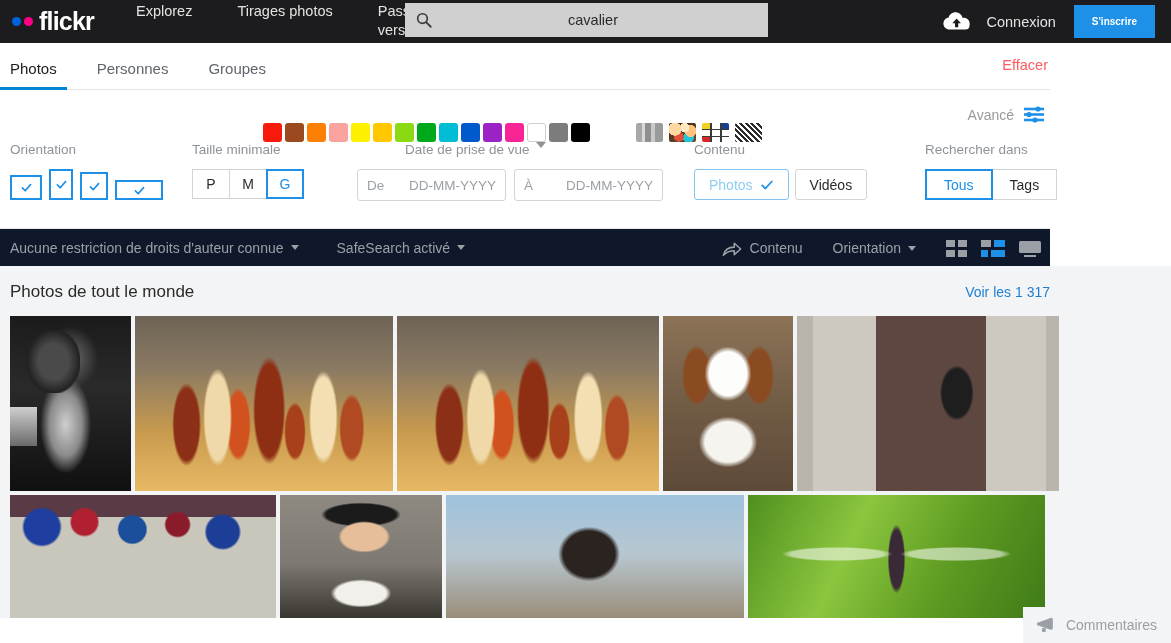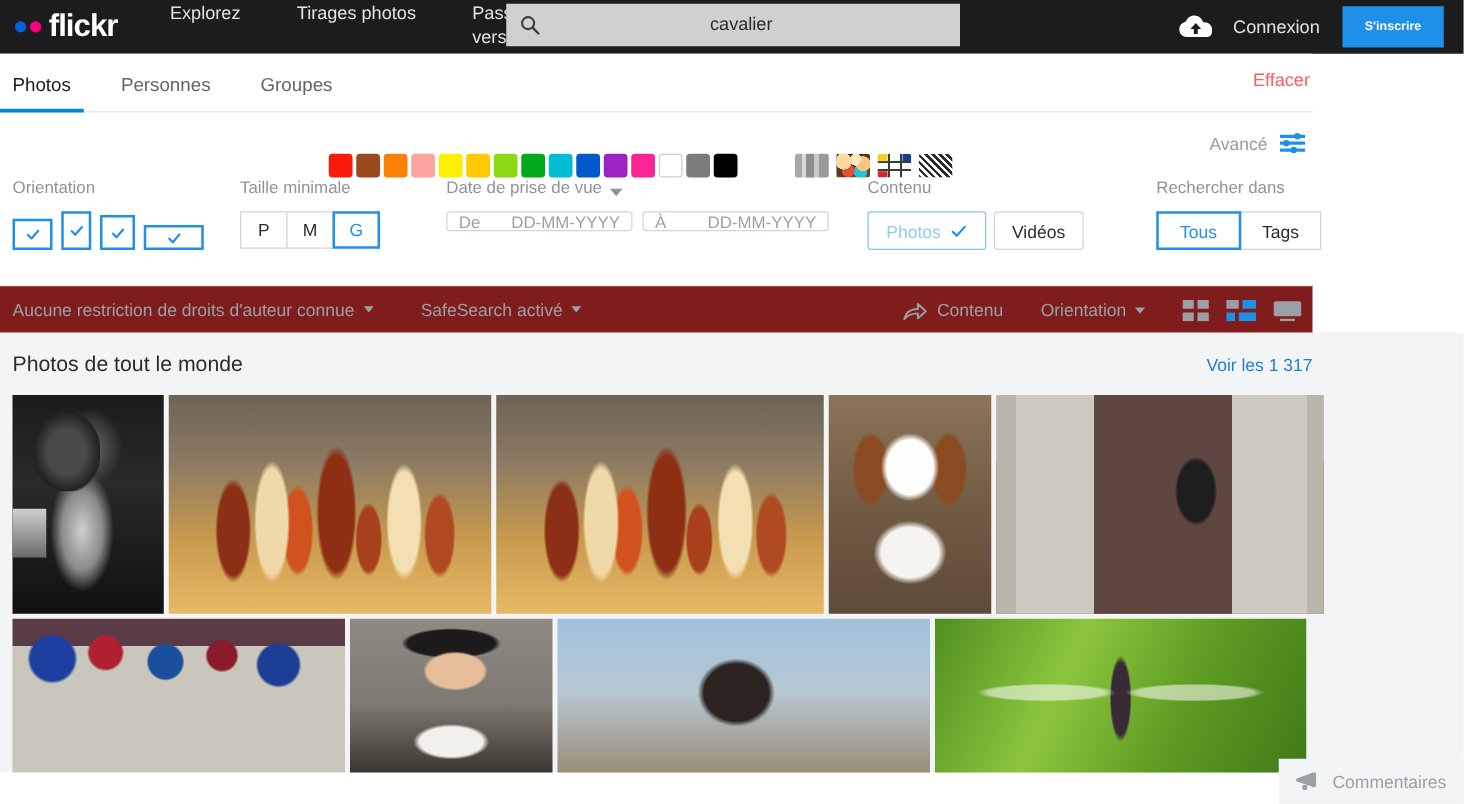--- a/index.html
+++ b/index.html
@@ -186,26 +186,26 @@
     display: flex; align-items: center; justify-content: center;
     font-size: 14px; color: #2b2b2b; cursor: pointer;
     background: #fff;
     margin-left: -1px;
   }
   .size-btn:first-child { margin-left: 0; }
   .size-btn.active {
     border: 2px solid #1e90e8; color: #1e90e8; z-index: 2;
   }
 
-  .date-head { display: flex; align-items: flex-end; gap: 6px; margin-bottom: 12px; cursor: pointer; }
+  .date-head { display: flex; align-items: flex-start; gap: 6px; margin-bottom: 12px; cursor: pointer; margin-left: 48px; }
   .date-head .flabel { margin-bottom: 0; }
   .caret { width: 0; height: 0; border-left: 5px solid transparent; border-right: 5px solid transparent; border-top: 6px solid #8e939a; }
   .date-inputs { display: flex; gap: 8px; }
   .date-field {
-    width: 149px; height: 16px;
+    width: 149px; height: 32px;
     border: 1px solid #d4d4d4; border-radius: 3px;
     display: flex; align-items: center; justify-content: space-between;
     padding: 0 9px; background: #fff;
   }
   .date-field span { font-size: 13.5px; color: #9ba0a6; }
 
   .content-group { display: flex; }
   .cbtn {
     height: 31px; padding: 0 14px;
     display: flex; align-items: center; gap: 7px;
@@ -222,21 +222,21 @@
     display: flex; align-items: center;
     border: 1px solid #d4d4d4;
     font-size: 14px; color: #2b2b2b; background: #fff; cursor: pointer;
     margin-left: -1px;
   }
   .sbtn:first-child { margin-left: 0; }
   .sbtn.active { border: 2px solid #1e90e8; color: #1e90e8; z-index: 2; }
 
   
   .subbar {
-    height: 38px; background: #7f1d1d;
+    height: 38px; background: #0f172a;
     border-top: 1px solid #e9e9e9;
     display: flex; align-items: center;
     position: relative; width: 1050px;
     padding-left: 10px;
   }
   .subbar-item {
     display: flex; align-items: center; gap: 7px;
     color: #9aa0a6; font-size: 14px; cursor: pointer;
     margin-right: 38px;
   }

